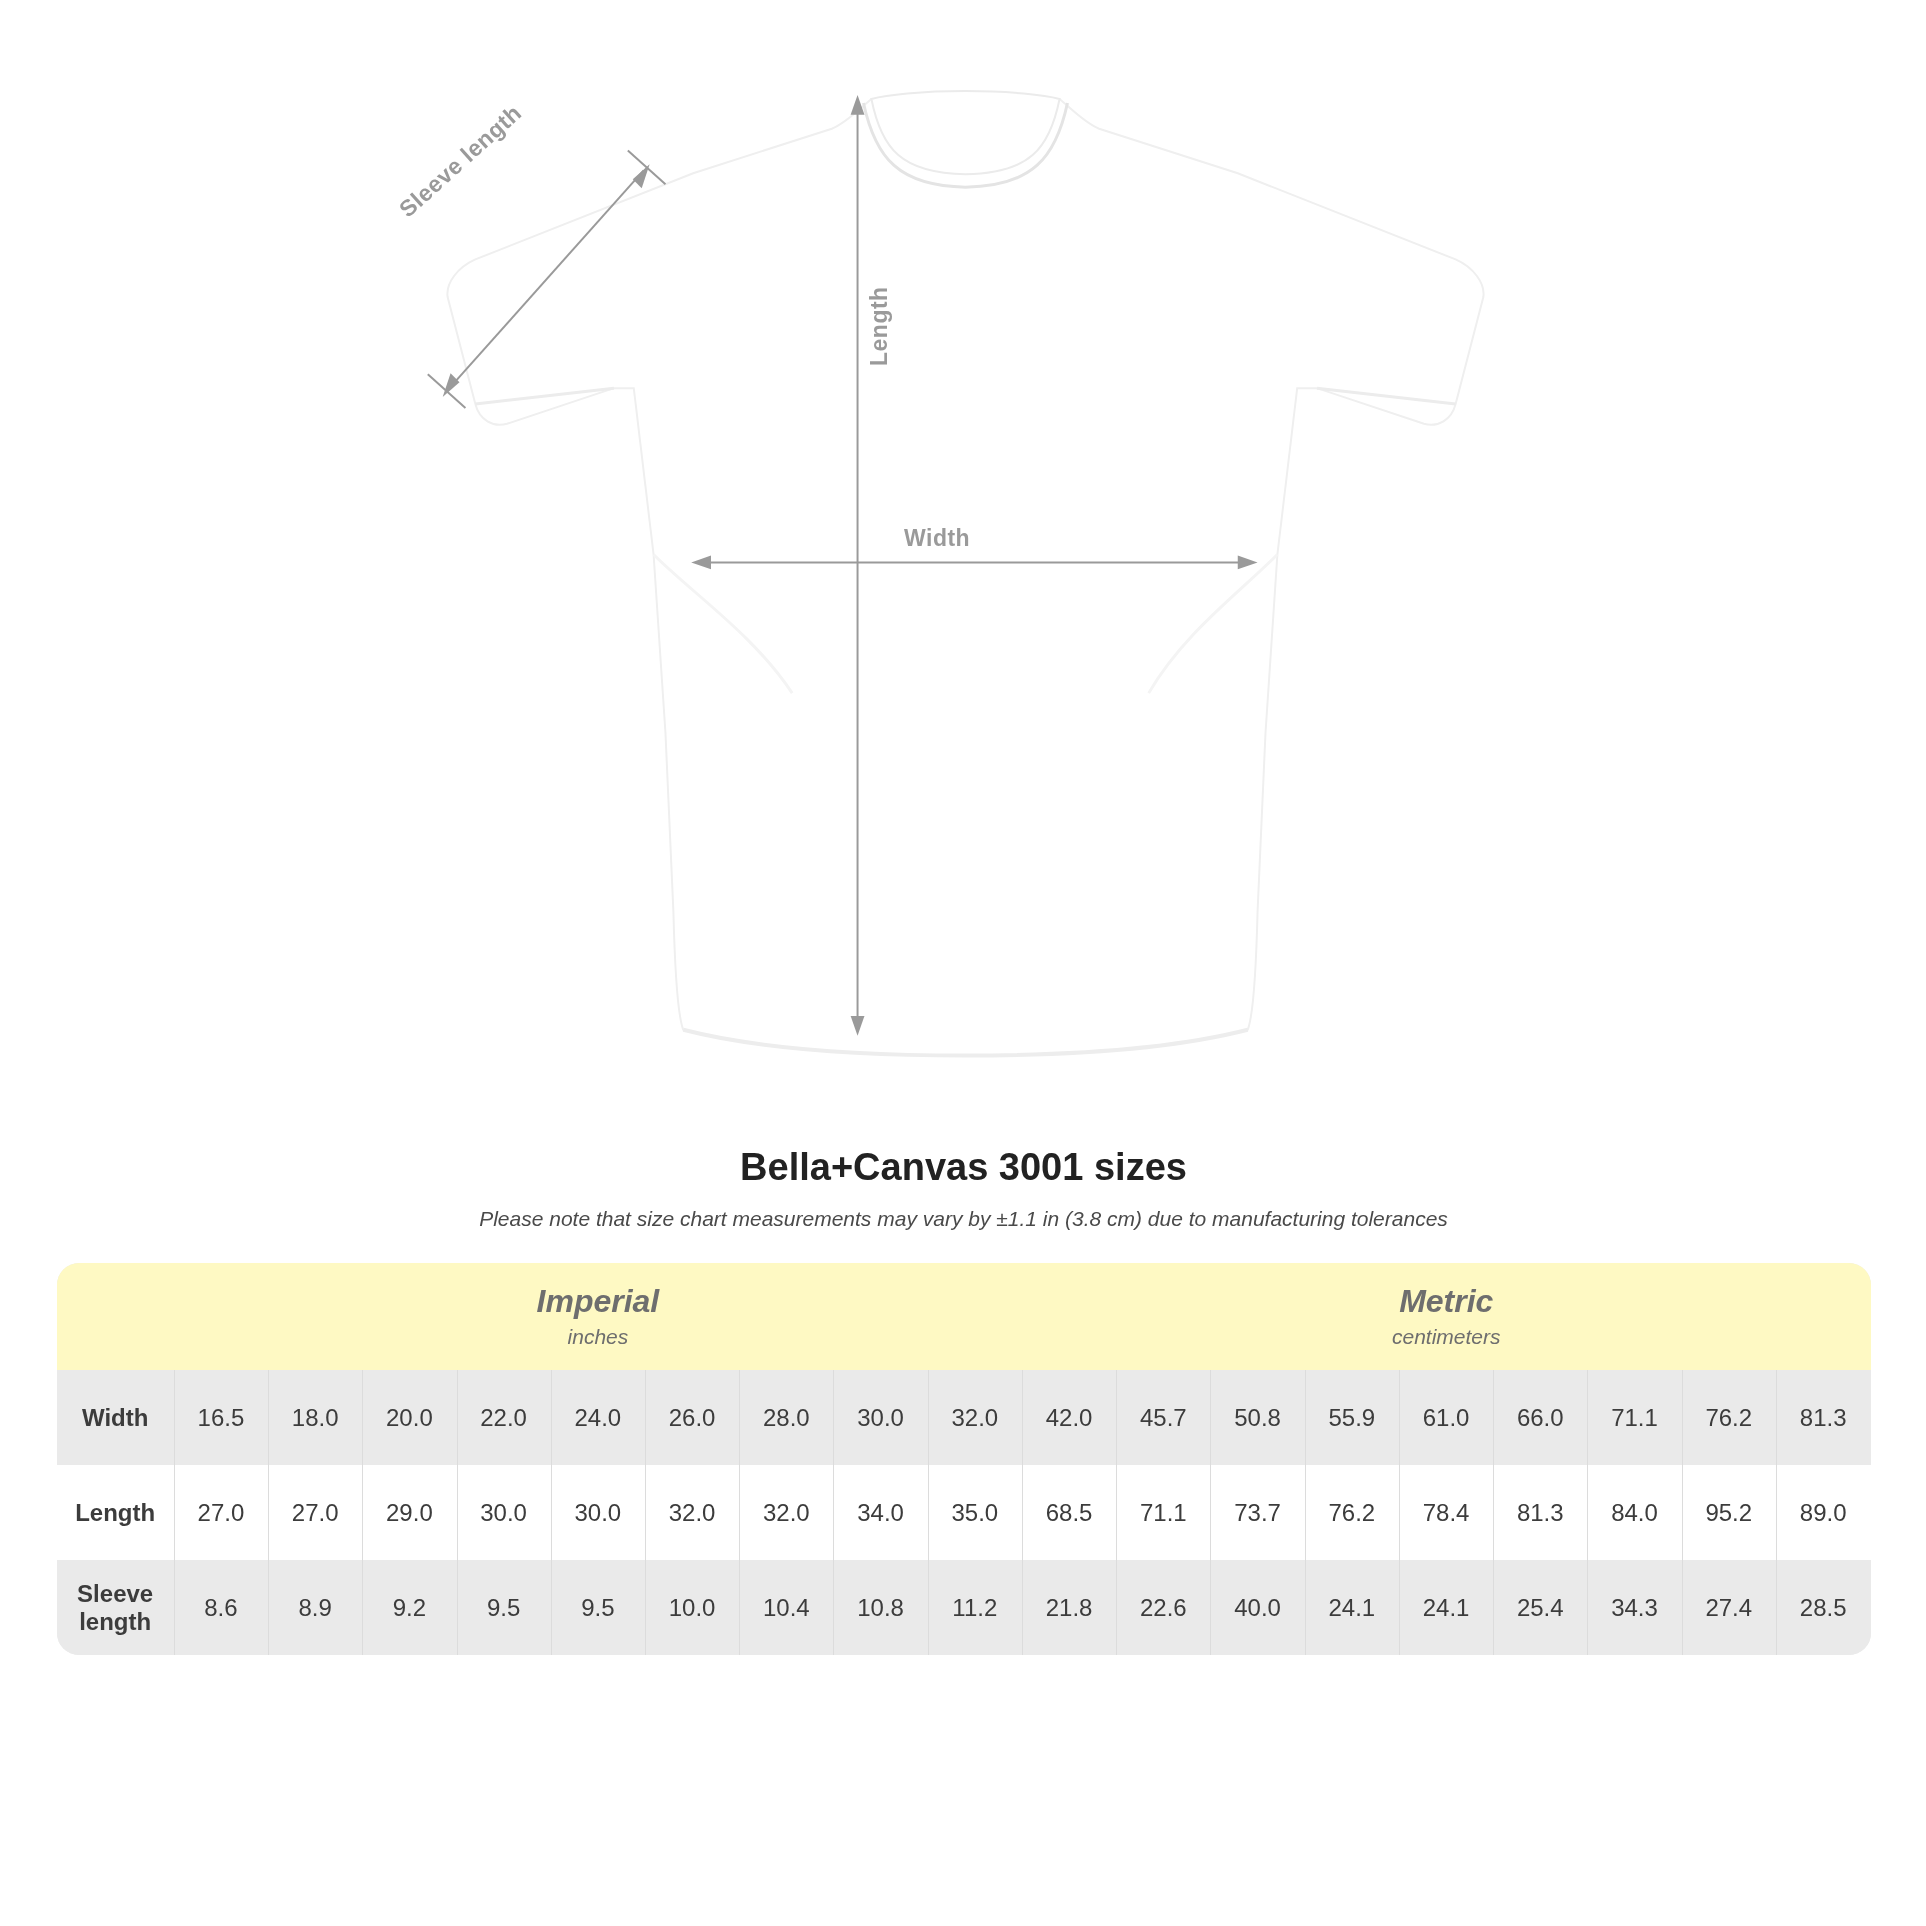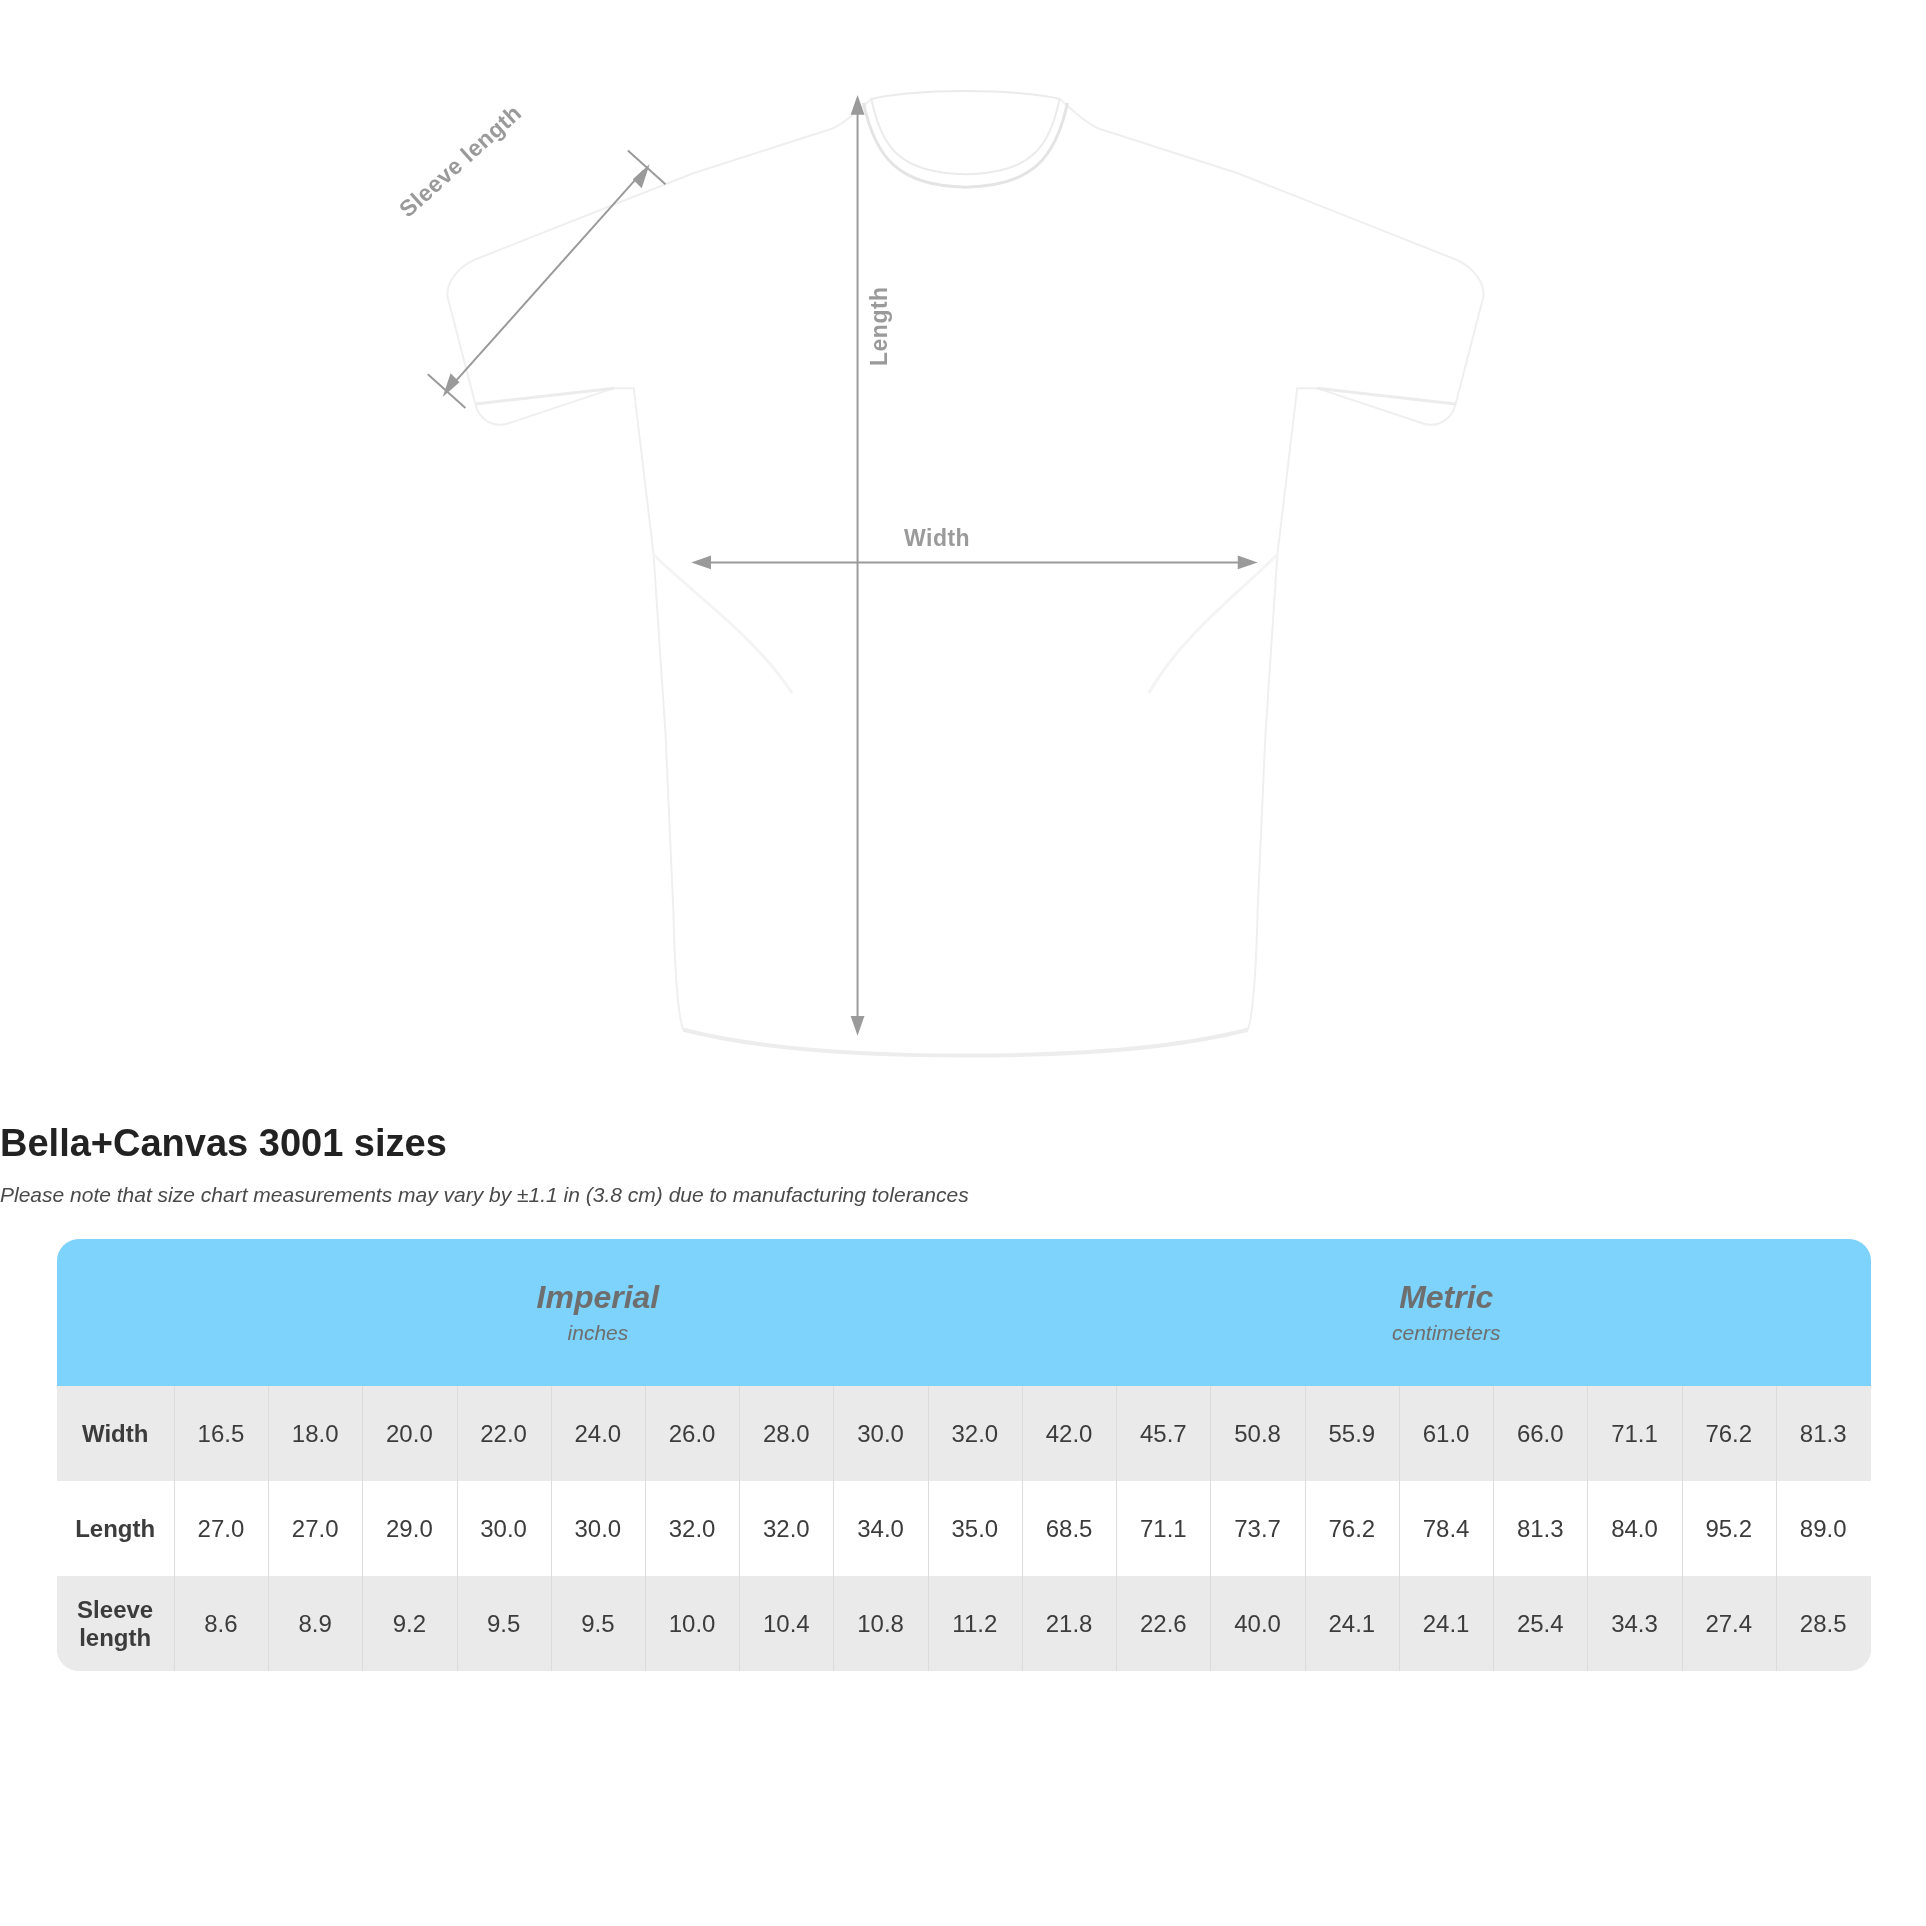--- a/index.html
+++ b/index.html
@@ -49,22 +49,22 @@
     transform: rotate(-90deg);
     transform-origin: left top;
   }
   .label-width {
     left: 904px;
     top: 525px;
   }
 
   
   .title-block {
-    text-align: left;
-    margin-top: 13px;
+    text-align: center;
+    margin-top: 37px;
   }
   .chart-title {
     font-size: 38px;
     font-weight: bold;
     color: #222222;
     margin: 0 0 18px 0;
   }
   .chart-note {
     font-size: 21px;
     font-style: italic;
@@ -87,22 +87,22 @@
   }
   table.size-table td, table.size-table th {
     text-align: center;
     vertical-align: middle;
     font-size: 24px;
     color: #3c3c3c;
     border: none;
     padding: 0;
   }
   .unit-head {
-    height: 147px;
-    background: #7dd3fc;
+    height: 107px;
+    background: #fef9c3;
   }
   .unit-sys {
     font-size: 32px;
     font-weight: bold;
     font-style: italic;
     color: #6e6e6e;
     line-height: 1.1;
   }
   .unit-sub {
     font-size: 21px;

